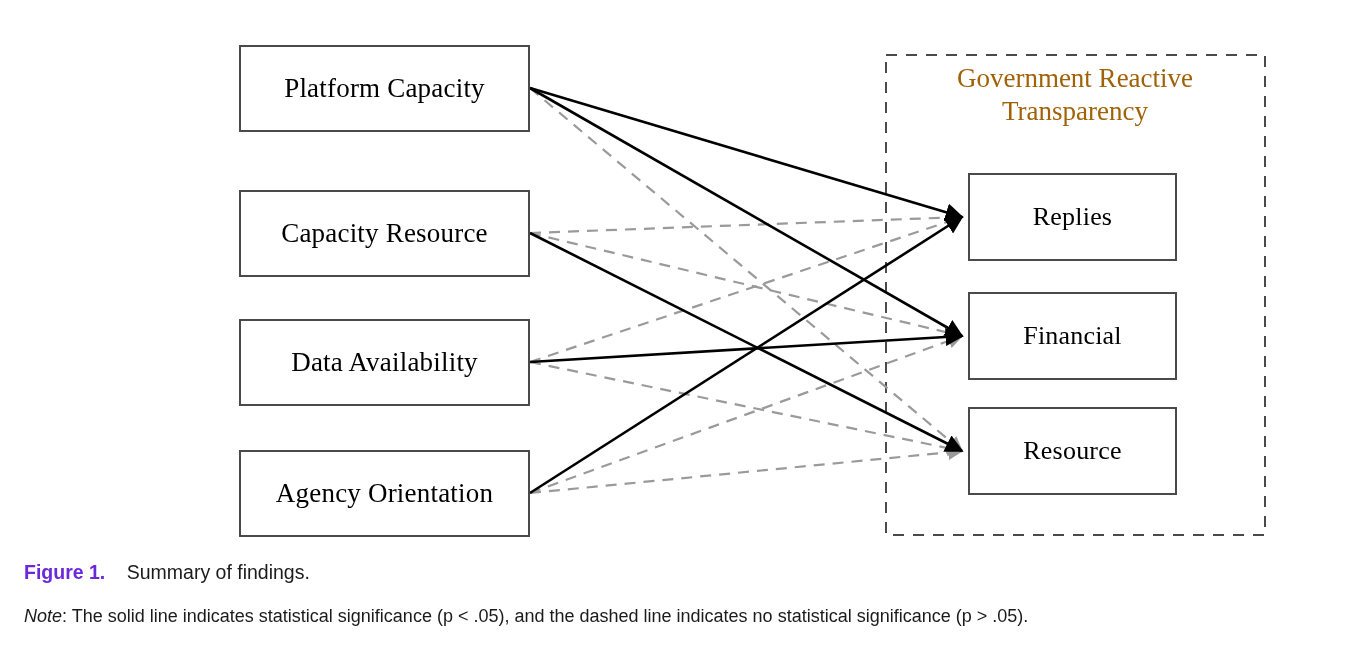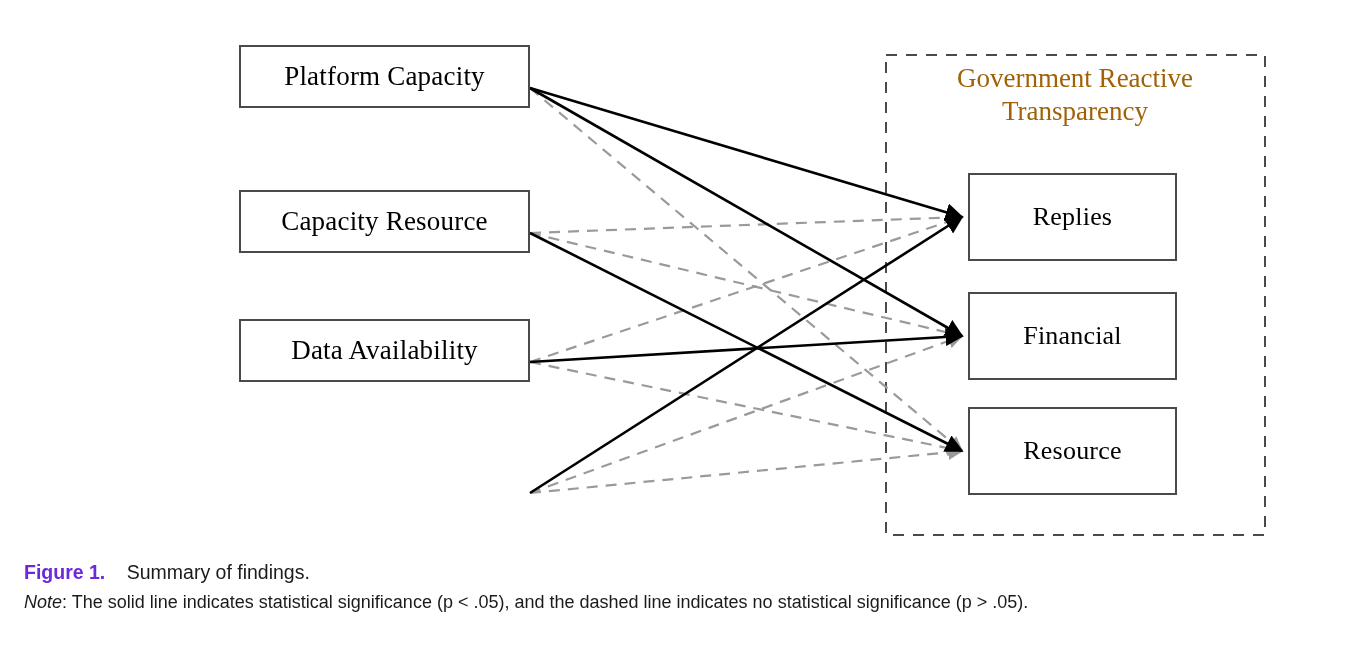--- a/index.html
+++ b/index.html
@@ -51,21 +51,21 @@
     text-align: center;
     color: #000000;
     font-family: "Liberation Serif", serif;
     font-size: 27px;
     line-height: 1.15;
     letter-spacing: 0.2px;
     z-index: 3;
   }
   .node-box.antecedent {
     width: 291px;
-    height: 63px;
+    height: 87px;
   }
   .node-box.outcome {
     width: 209px;
     height: 88px;
     font-size: 26px;
   }
 
   
   #container-title {
     position: absolute;
@@ -98,21 +98,21 @@
     font-weight: bold;
     color: #6d28d9;
   }
   .caption-figure-title {
     color: #1b1b1b;
     margin-left: 16px;
   }
   #caption-line-2 {
     font-size: 18px;
     line-height: 1.5;
-    margin-top: 3px;
+    margin-top: 17px;
     white-space: nowrap;
   }
   .caption-note-label {
     font-style: italic;
   }
 </style>
 </head>
 <body>
 
 <div id="figure-root">
@@ -149,20 +149,23 @@
 
     <div class="node-box antecedent" style="left:239px; top:45px;">
       <span>Platform Capacity</span>
     </div>
     <div class="node-box antecedent" style="left:239px; top:190px;">
       <span>Capacity Resource</span>
     </div>
     <div class="node-box antecedent" style="left:239px; top:319px;align-items:center;">
       <span>Data Availability</span>
     </div>
+    <div class="node-box antecedent" style="left:239px; top:450px;">
+      <span>Agency Orientation</span>
+    </div>
 
     <div id="container-title">
       <div>Government Reactive</div>
       <div>Transparency</div>
     </div>
 
     <div class="node-box outcome" style="left:968px; top:173px;">
       <span>Replies</span>
     </div>
     <div class="node-box outcome" style="left:968px; top:292px;">

